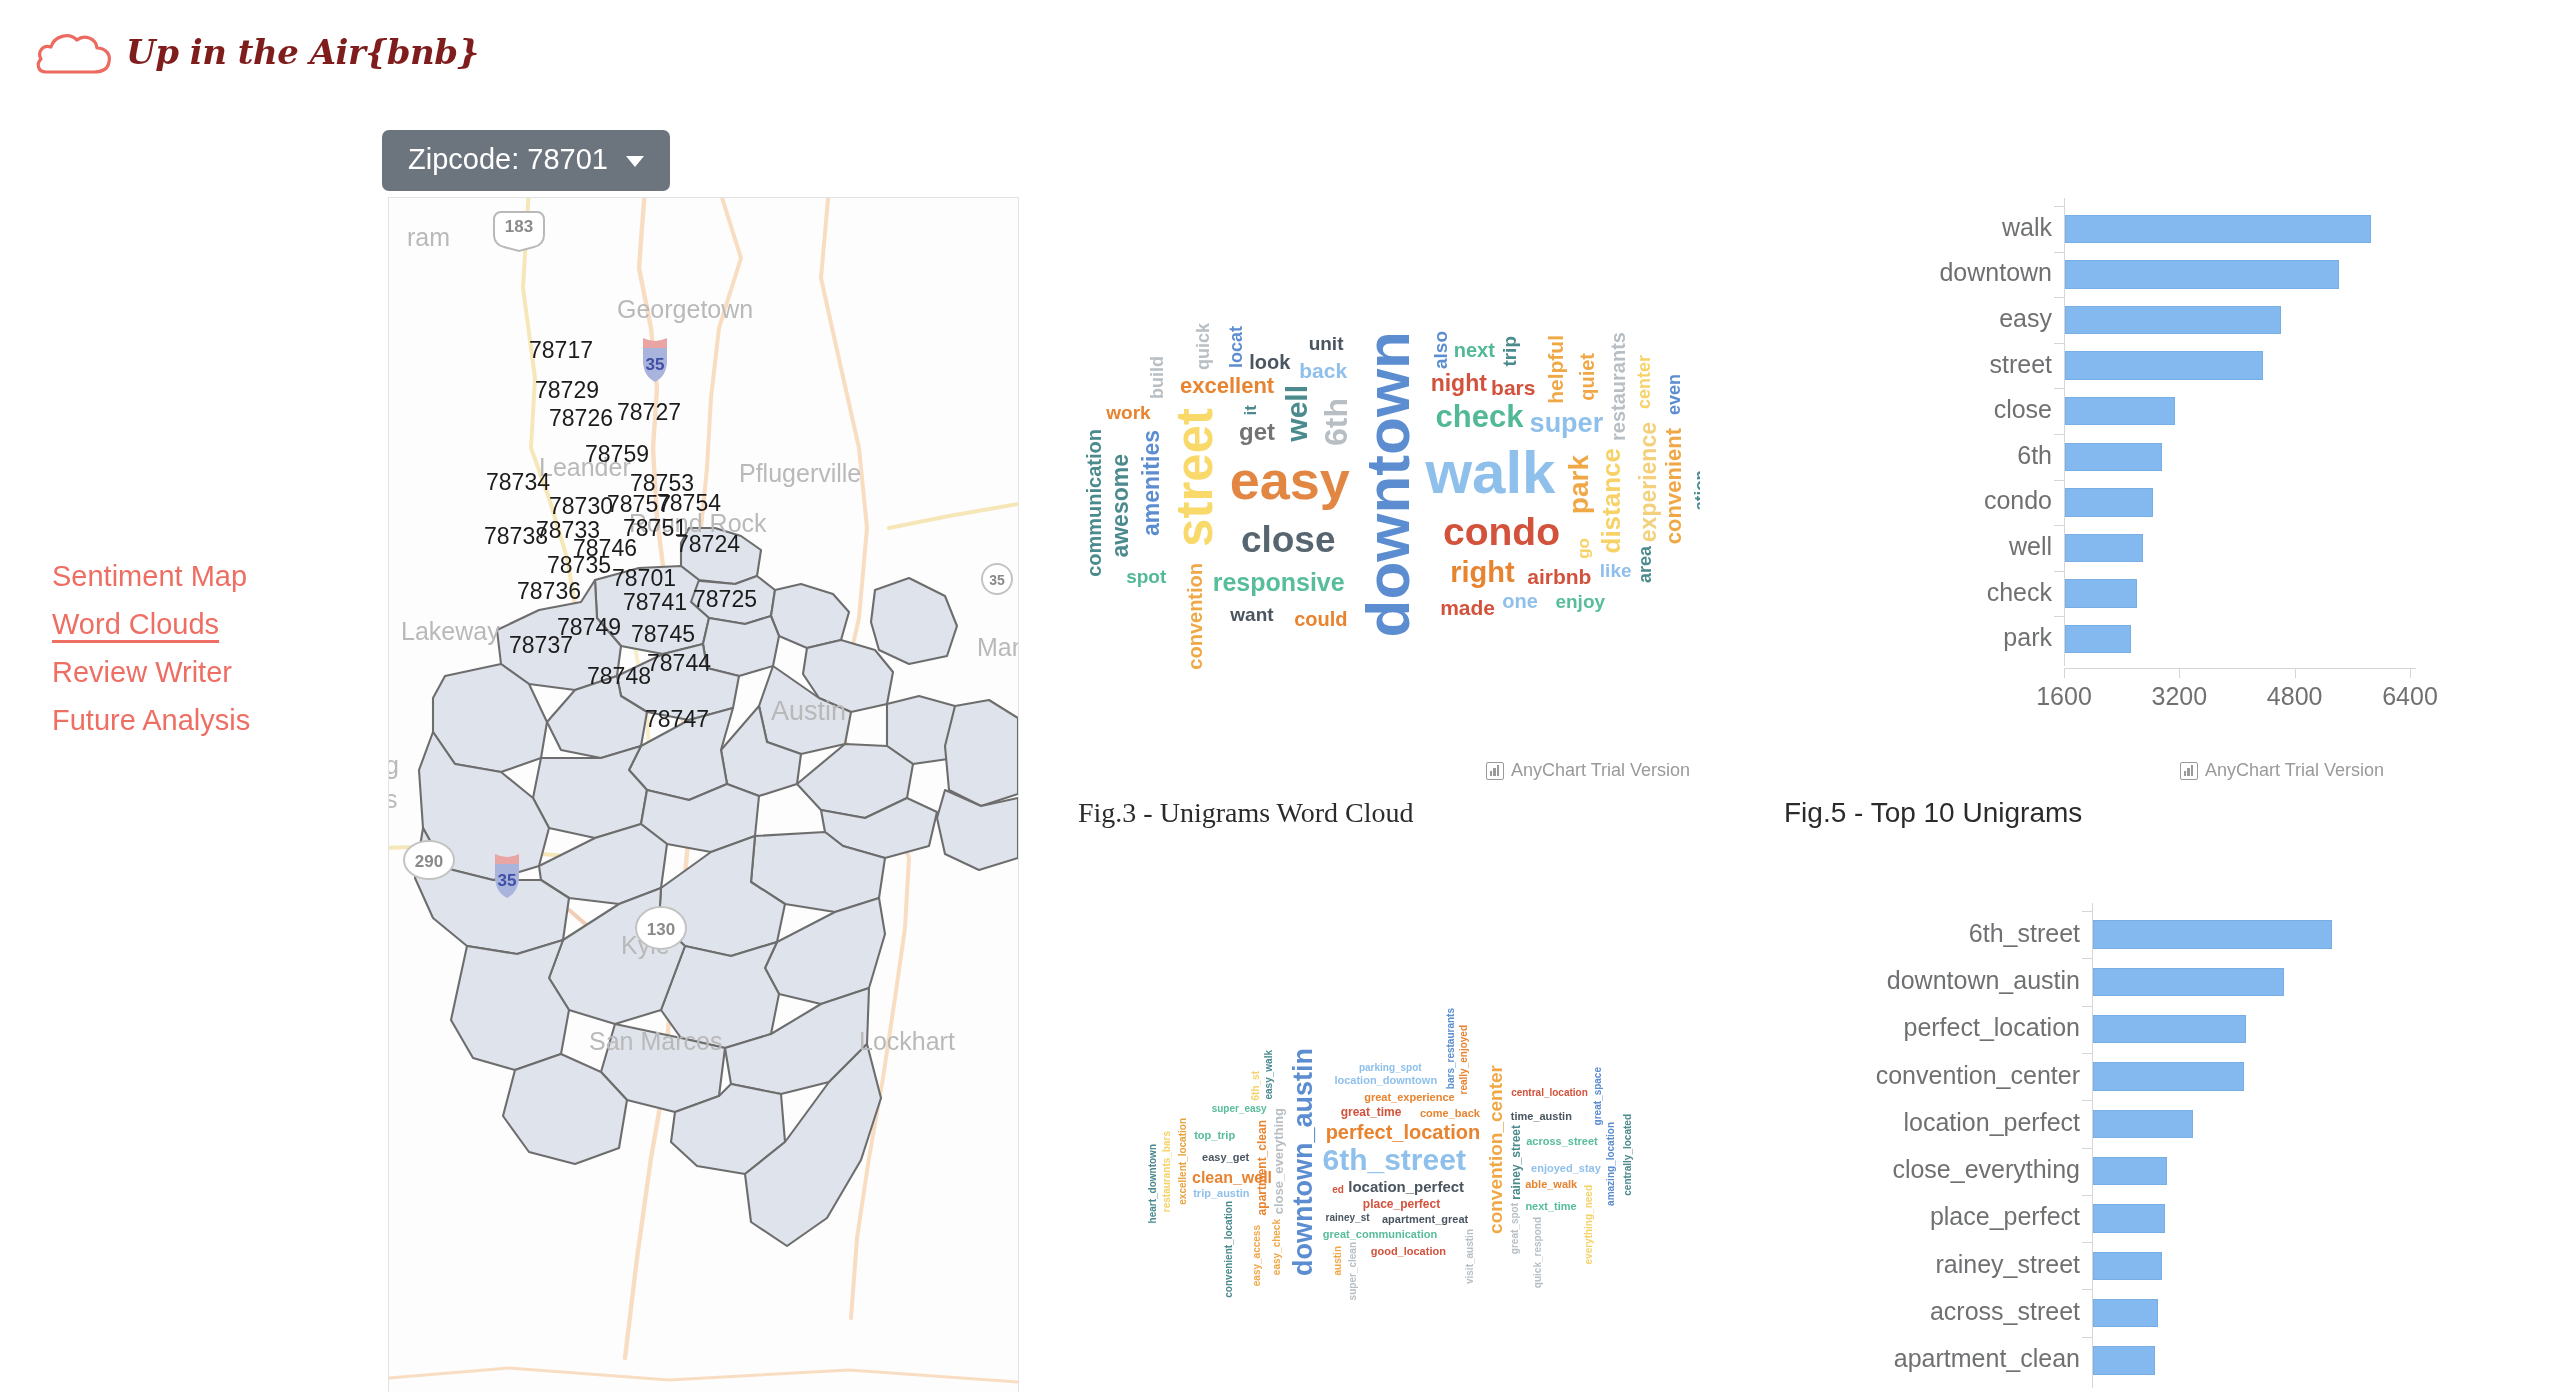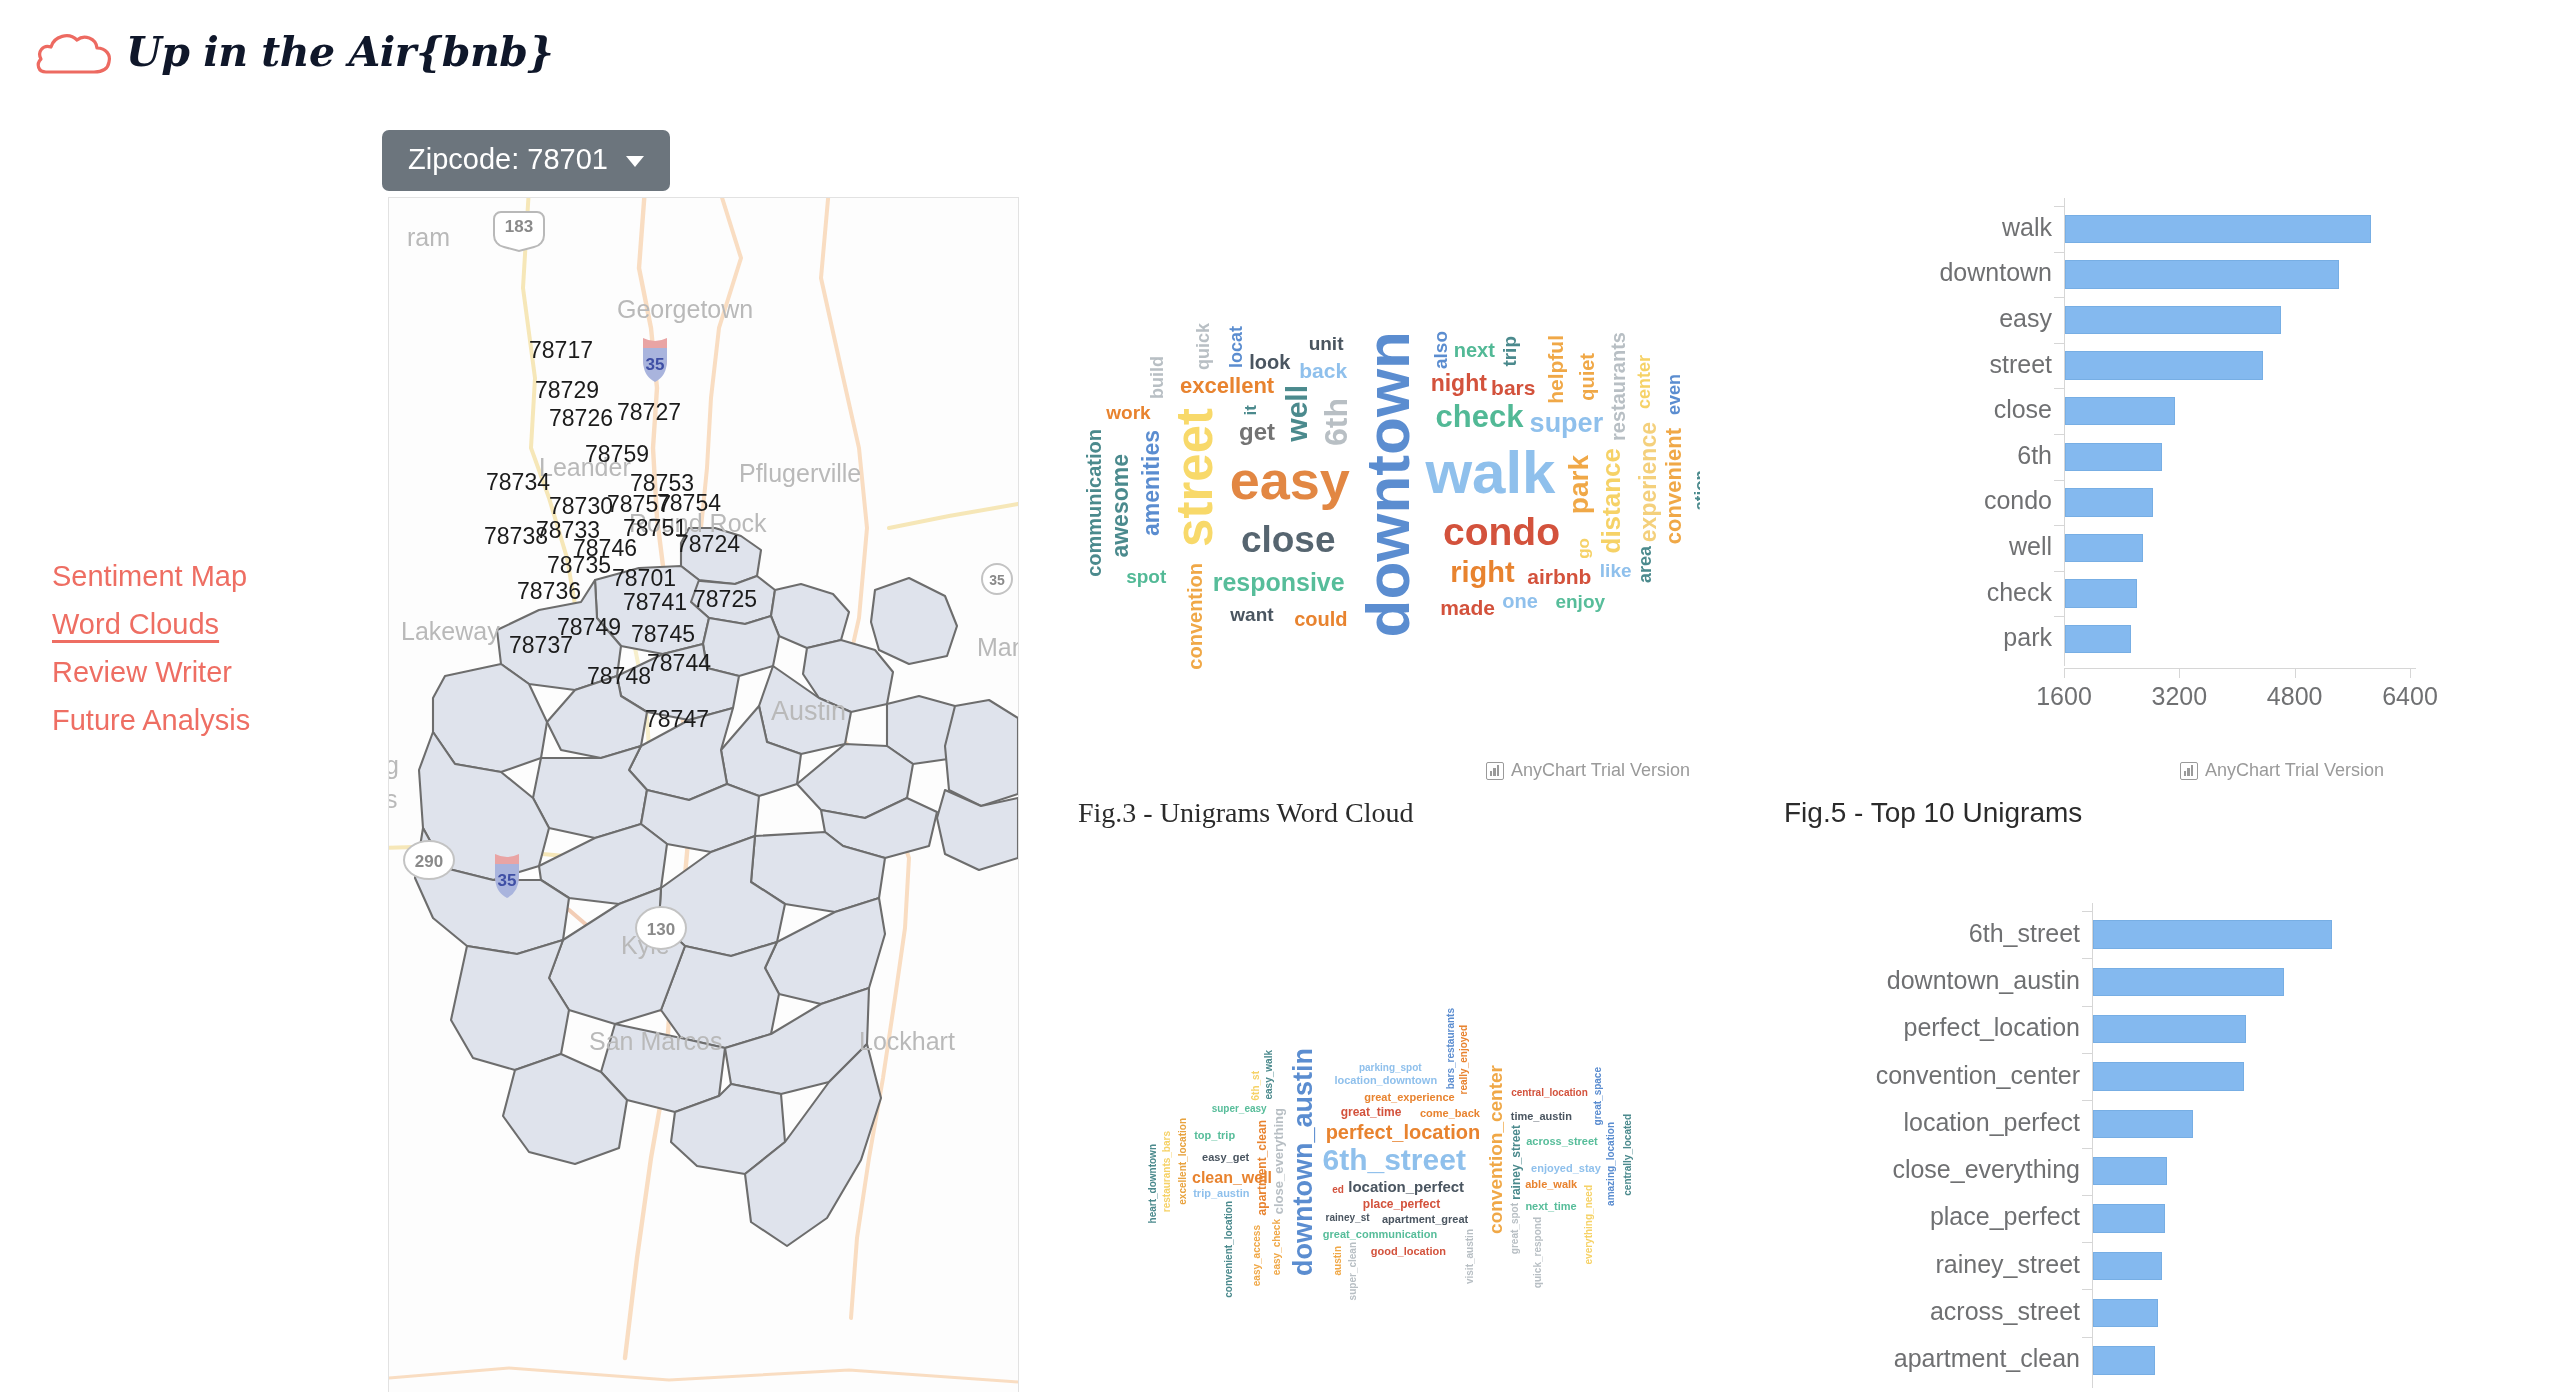--- a/index.html
+++ b/index.html
@@ -12,21 +12,21 @@
   }
   
   .topline{position:absolute;left:0;top:0;width:2560px;height:3px;background:#fff;}
 
   
   .logo-wrap{position:absolute;left:34px;top:28px;display:flex;align-items:center;gap:10px;}
   .cloud-icon{width:82px;height:48px;position:relative;}
   .brand-text{
     font-family:"DejaVu Serif", serif;
     font-style:italic;font-weight:bold;
-    font-size:41px;color:#0f172a;letter-spacing:-0.5px;
+    font-size:34px;color:#7f1d1d;letter-spacing:-0.5px;
     white-space:nowrap;
   }
 
   
   .nav{position:absolute;left:52px;top:552px;width:330px;}
   .nav a{
     display:block;color:#ee6e63;font-size:29px;line-height:48px;
     text-decoration:none;white-space:nowrap;
   }
   .nav a.active{text-decoration:underline;text-underline-offset:6px;text-decoration-thickness:2.5px;}

